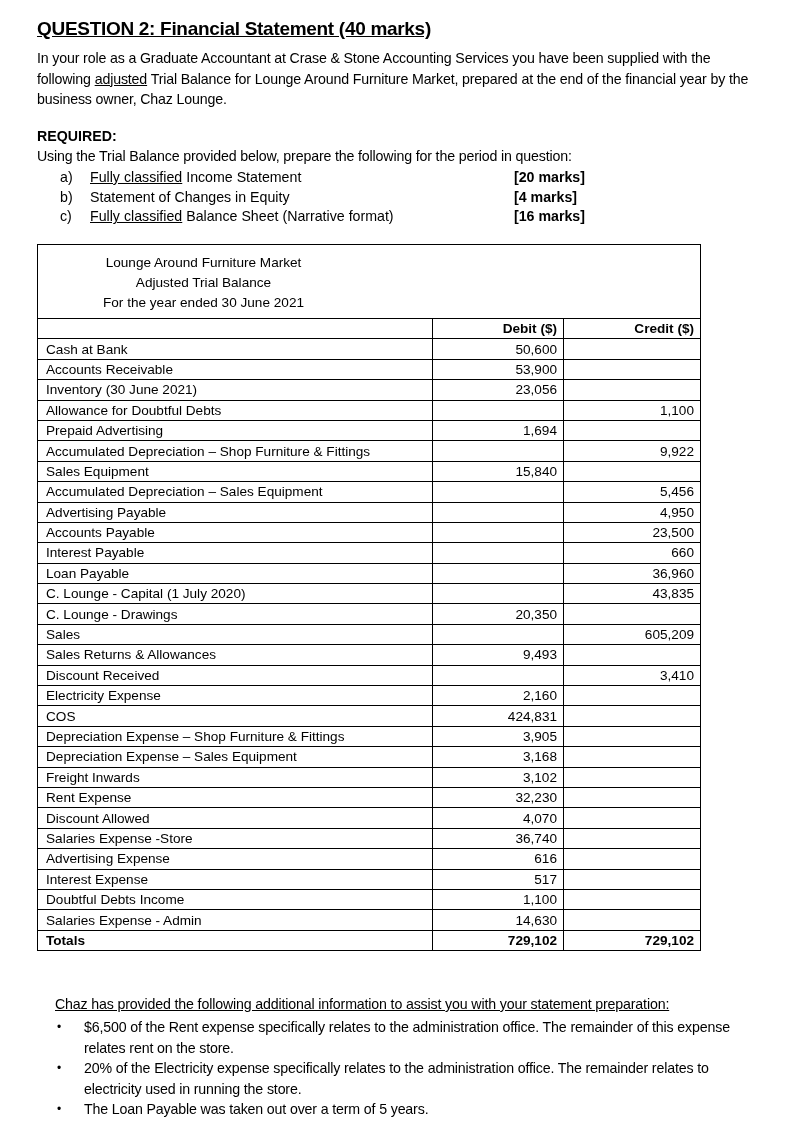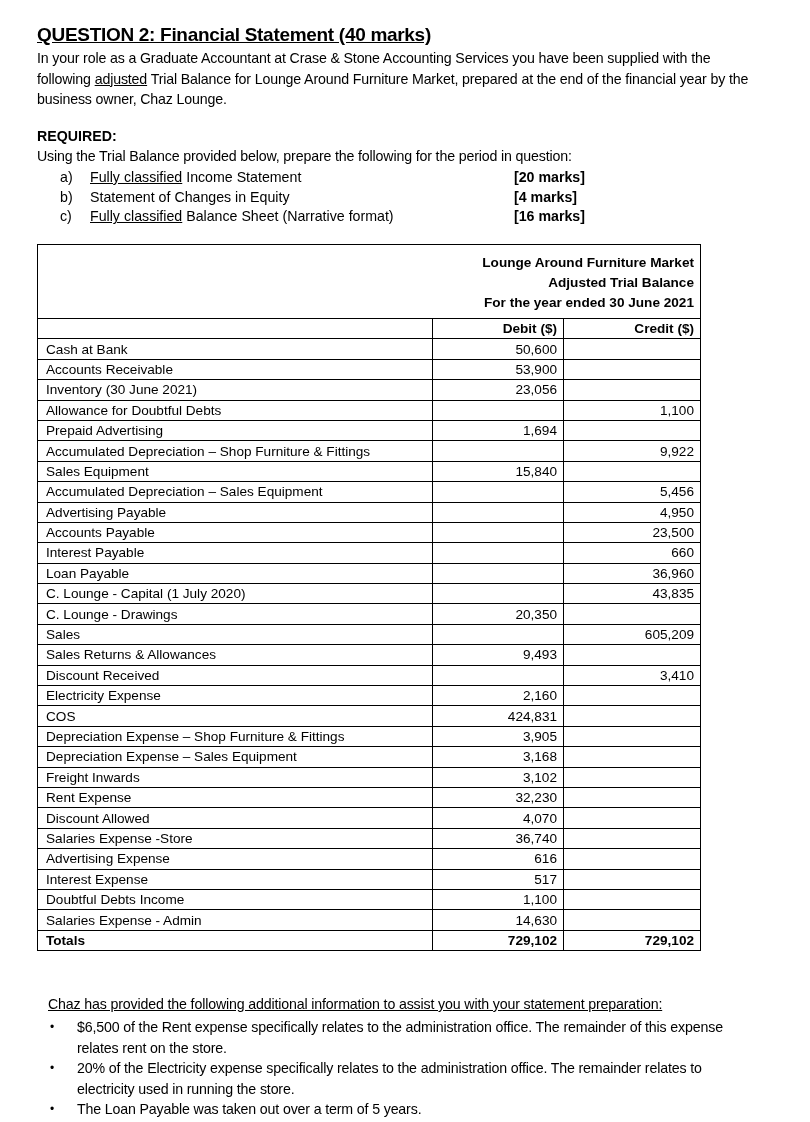--- a/index.html
+++ b/index.html
@@ -1,37 +1,37 @@
 <!DOCTYPE html>
 <html><head>
 <meta charset="utf-8">
 <style>
   html, body { margin:0; padding:0; background:#ffffff; }
   body { width:810px; height:1122px; position:relative; overflow:hidden;
          font-family: "Liberation Sans", "DejaVu Sans", sans-serif; color:#000; font-size:14px; }
-  .title { position:absolute; left:37px; top:24px; font-size:19px; font-weight:bold; text-decoration:underline; letter-spacing:-0.3px; }
+  .title { position:absolute; left:37px; top:18px; font-size:19px; font-weight:bold; text-decoration:underline; letter-spacing:-0.3px; }
   .intro { position:absolute; left:37px; top:48px; width:730px; line-height:20.5px; font-size:14.2px; letter-spacing:-0.15px; }
   .u { text-decoration:underline; }
   .req-h { position:absolute; left:37px; top:128px; font-weight:bold; font-size:14.2px; }
   .req-p { position:absolute; left:37px; top:148px; font-size:14.2px; letter-spacing:-0.15px; }
   .req-list { position:absolute; left:60px; top:167px; width:560px; font-size:14.2px; }
   .req-item { display:flex; height:19.8px; align-items:center; }
   .req-item .letter { width:30px; }
   .req-item .text { width:424px; }
   .req-item .marks { font-weight:bold; }
   table.tb { position:absolute; left:37px; top:244px; width:664px; border-collapse:collapse; font-size:13.6px; }
   table.tb td { border:1px solid #000; padding:0 6px 0 8px; height:19.4px; line-height:19px; white-space:nowrap; }
-  td.hdr { text-align:right; font-weight:bold; height:70px !important; padding-top:3px !important; line-height:20px !important; vertical-align:middle; }
+  td.hdr { text-align:center; font-weight:normal; height:70px !important; padding-top:3px !important; line-height:20px !important; vertical-align:middle; }
   td.num { text-align:right; }
   td.c1 { width:380px; }
   td.c2 { width:116px; }
   td.c3 { width:122px; }
   tr.total td { font-weight:bold; }
   tr.colhdr td { font-weight:bold; text-align:right; }
-  .addl { position:absolute; left:48px; top:996px; width:710px; font-size:14.2px; letter-spacing:-0.15px; }
+  .addl { position:absolute; left:55px; top:996px; width:710px; font-size:14.2px; letter-spacing:-0.15px; }
   .addl-h { text-decoration:underline; height:21px; }
   .bullet { display:flex; line-height:20.5px; }
   .bullet .dot { width:27px; font-size:12px; padding-left:2px; }
   .bullet .btext { flex:1; }
 </style>
 </head>
 <body>
 
 <div class="title">QUESTION 2: Financial Statement (40 marks)</div>
 

